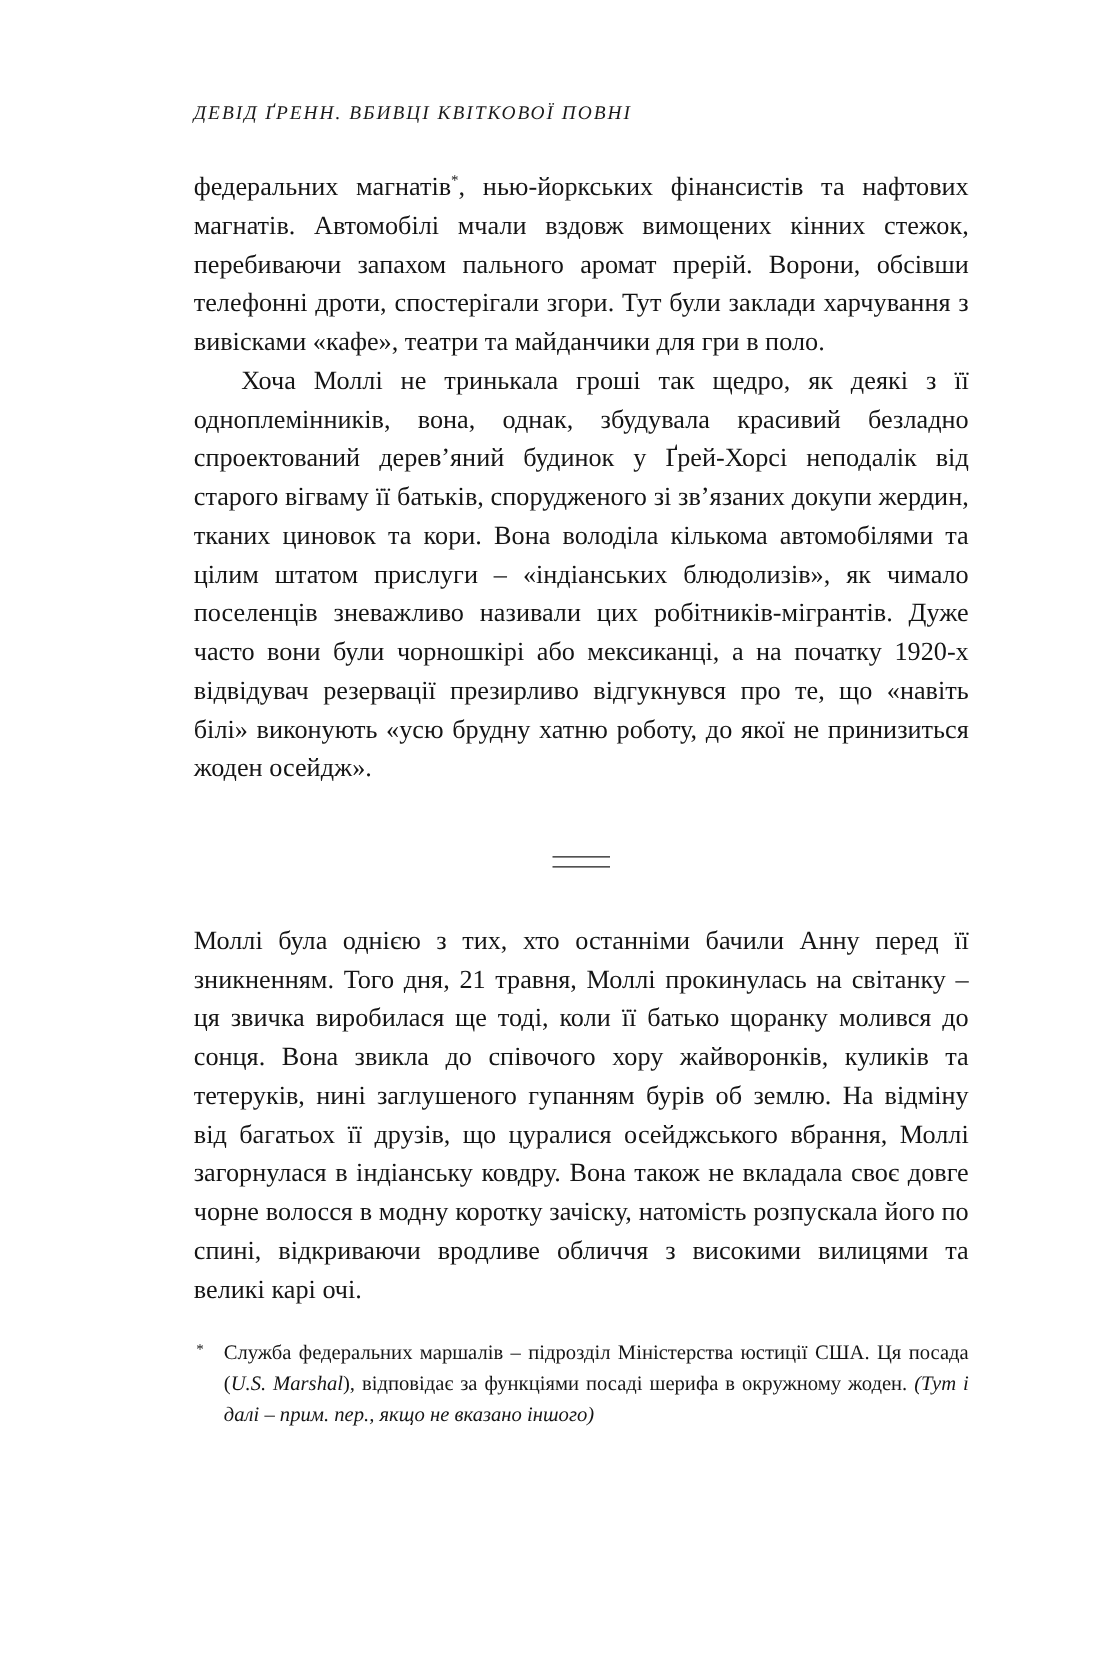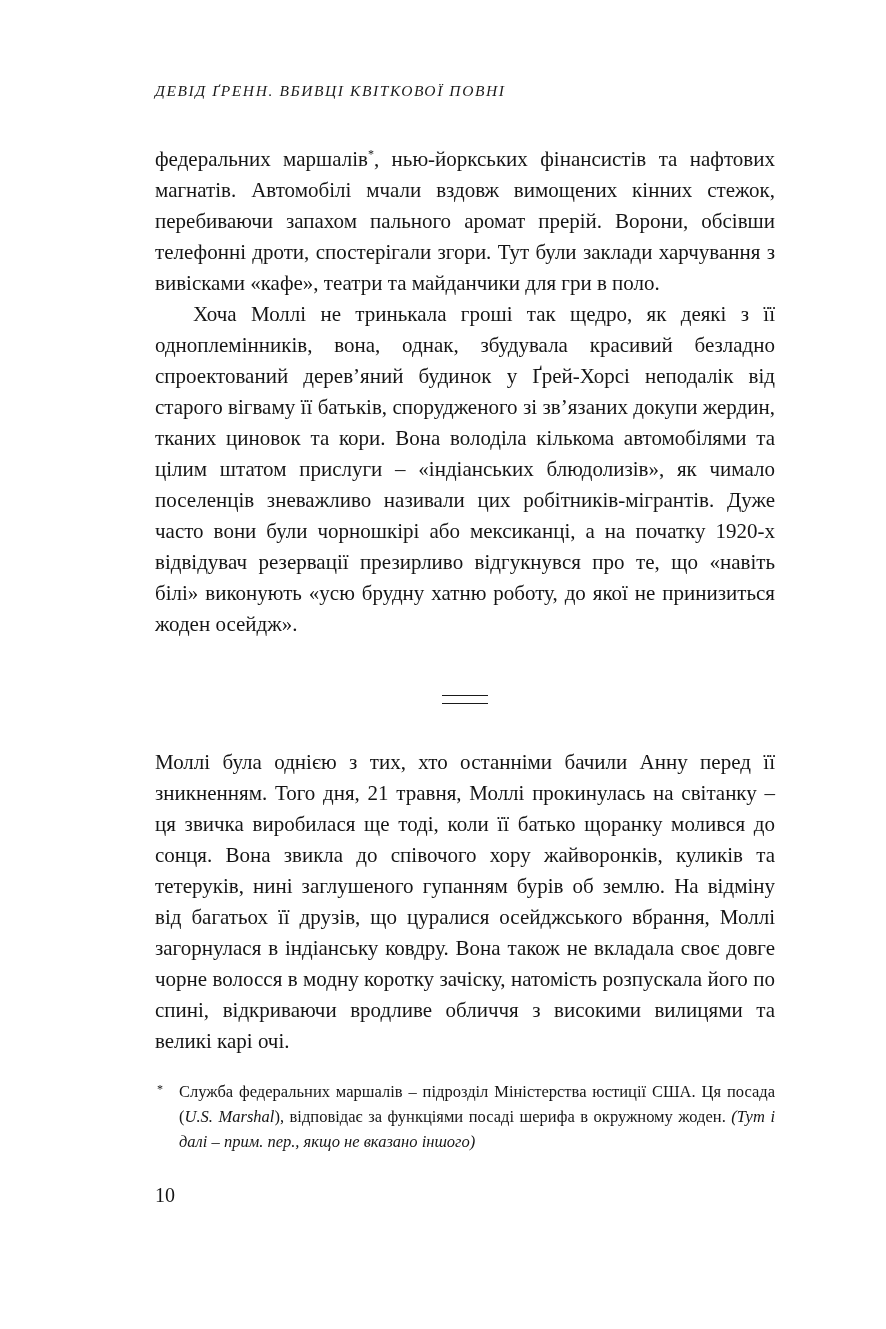--- a/index.html
+++ b/index.html
@@ -16,21 +16,21 @@
     font-family: "Liberation Serif", "DejaVu Serif", serif;
     box-sizing: border-box;
     padding: 82px 111px 0 155px;
     overflow: hidden;
   }
   .running-head {
     font-style: italic;
     font-size: 15.5px;
     letter-spacing: 1.6px;
     color: #1a1a1a;
-    margin-bottom: 44px;
+    margin-bottom: 34px;
     white-space: nowrap;
   }
   .body-text {
     font-size: 21px;
     line-height: 31px;
     text-align: justify;
   }
   .para {
     margin: 0;
   }
@@ -81,32 +81,31 @@
 <body>
 
 <div class="page">
 
   <div class="running-head">
     <span>ДЕВІД ҐРЕНН. ВБИВЦІ КВІТКОВОЇ ПОВНІ</span>
   </div>
 
   <div class="body-text">
 
-    <p class="para no-indent"><span>федеральних маршалів</span><sup class="ref">*</sup><span>, нью-йоркських фінансистів та нафтових магнатів. Автомобілі мчали вздовж вимощених кінних стежок, перебиваючи запахом пального аромат прерій. Ворони, обсівши телефонні дроти, спостерігали згори. Тут були заклади харчування з вивісками «кафе», театри та майданчики для гри в поло.</span></p>
+    <p class="para no-indent"><span>федеральних магнатів</span><sup class="ref">*</sup><span>, нью-йоркських фінансистів та нафтових магнатів. Автомобілі мчали вздовж вимощених кінних стежок, перебиваючи запахом пального аромат прерій. Ворони, обсівши телефонні дроти, спостерігали згори. Тут були заклади харчування з вивісками «кафе», театри та майданчики для гри в поло.</span></p>
 
     <p class="para indent">Хоча Моллі не тринькала гроші так щедро, як деякі з її одноплемінників, вона, однак, збудувала красивий безладно спроектований дерев’яний будинок у Ґрей-Хорсі неподалік від старого вігваму її батьків, спорудженого зі зв’язаних докупи жердин, тканих циновок та кори. Вона володіла кількома автомобілями та цілим штатом прислуги – «індіанських блюдолизів», як чимало поселенців зневажливо називали цих робітників-мігрантів. Дуже часто вони були чорношкірі або мексиканці, а на початку 1920-х відвідувач резервації презирливо відгукнувся про те, що «навіть білі» виконують «усю брудну хатню роботу, до якої не принизиться жоден осейдж».</p>
 
     <div class="divider">
       <span class="divider-lines"></span>
     </div>
 
     <p class="para no-indent">Моллі була однією з тих, хто останніми бачили Анну перед її зникненням. Того дня, 21 травня, Моллі прокинулась на світанку – ця звичка виробилася ще тоді, коли її батько щоранку молився до сонця. Вона звикла до співочого хору жайворонків, куликів та тетеруків, нині заглушеного гупанням бурів об землю. На відміну від багатьох її друзів, що цуралися осейджського вбрання, Моллі загорнулася в індіанську ковдру. Вона також не вкладала своє довге чорне волосся в модну коротку зачіску, натомість розпускала його по спині, відкриваючи вродливе обличчя з високими вилицями та великі карі очі.</p>
 
   </div>
 
   <div class="footnote">
     <span class="fn-marker">*</span>
     <span class="fn-text"><span>Служба федеральних маршалів – підрозділ Міністерства юстиції США. Ця посада (</span><i>U.S. Marshal</i><span>), відповідає за функціями посаді шерифа в окружному жоден. </span><i>(Тут і далі – прим. пер., якщо не вказано іншого)</i></span>
   </div>
 
-  <div class="page-number">10</div>
 
 </div>
 
 </body></html>

